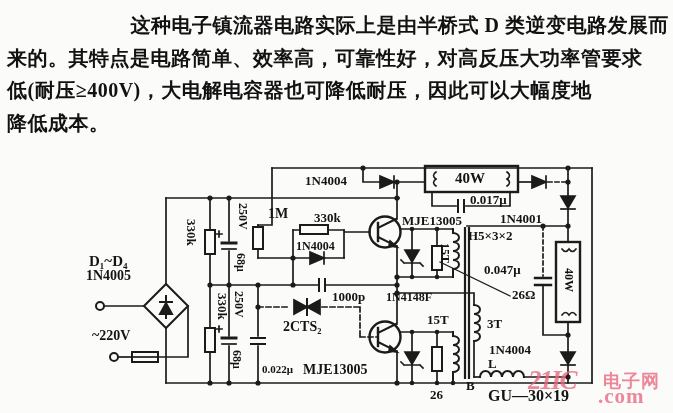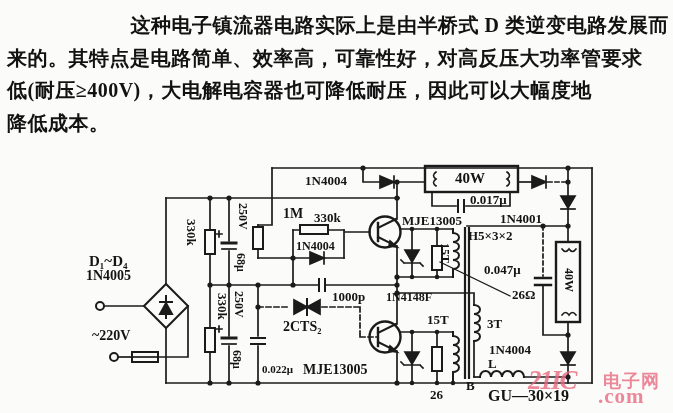--- a/index.html
+++ b/index.html
@@ -243,21 +243,21 @@
   <span class="lbl" style="left:305px;top:174px;font-size:13px">1N4004</span>
   <span class="lbl" style="left:455px;top:171px;font-size:15px">40W</span>
   <span class="lbl" style="left:470px;top:193px;font-size:13px">0.017μ</span>
   <span class="lbl" style="left:500px;top:212px;font-size:13px">1N4001</span>
   <span class="lbl" style="left:89px;top:254px;font-size:15px">D₁~D₄</span>
   <span class="lbl" style="left:86px;top:269px;font-size:14px">1N4005</span>
   <span class="lbl" style="left:92px;top:329px;font-size:14px">~220V</span>
   <span class="lbl rot" style="left:198px;top:219px;font-size:13px">330k</span>
   <span class="lbl rot" style="left:249px;top:203px;font-size:12px">250V</span>
   <span class="lbl rot" style="left:247px;top:253px;font-size:12px">68μ</span>
-  <span class="lbl" style="left:283px;top:207px;font-size:14px">1M</span>
+  <span class="lbl" style="left:268px;top:207px;font-size:14px">1M</span>
   <span class="lbl" style="left:314px;top:211px;font-size:13px">330k</span>
   <span class="lbl" style="left:296px;top:240px;font-size:12px">1N4004</span>
   <span class="lbl" style="left:332px;top:290px;font-size:13px">1000p</span>
   <span class="lbl" style="left:402px;top:214px;font-size:13px">MJE13005</span>
   <span class="lbl" style="left:468px;top:229px;font-size:13px">H5×3×2</span>
   <span class="lbl rot" style="left:451px;top:243px;font-size:12px">15T</span>
   <span class="lbl" style="left:484px;top:263px;font-size:13px">0.047μ</span>
   <span class="lbl" style="left:512px;top:288px;font-size:13px">26Ω</span>
   <span class="lbl rot" style="left:229px;top:293px;font-size:13px">330k</span>
   <span class="lbl rot" style="left:245px;top:291px;font-size:12px">250V</span>

